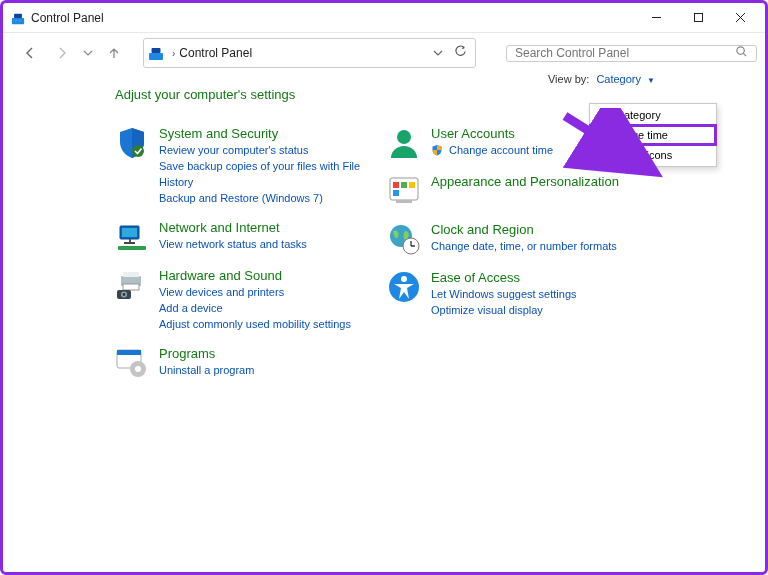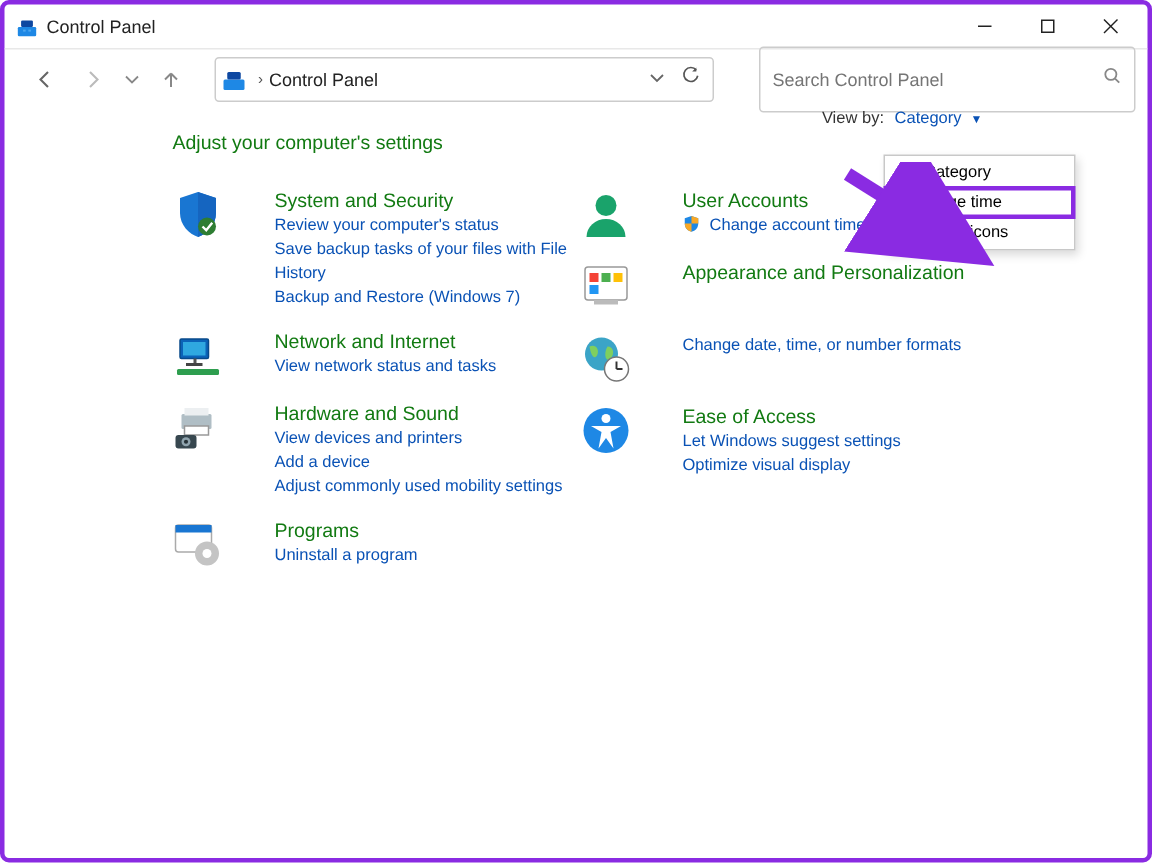--- a/index.html
+++ b/index.html
@@ -12,31 +12,31 @@
   .win-btn svg { display: block; }
 
   .navbar { height: 40px; display: flex; align-items: center; padding: 4px 8px 4px 14px; gap: 6px; }
   .nav-btn { width: 26px; height: 26px; display: flex; align-items: center; justify-content: center; color: #888; cursor: pointer; border-radius: 3px; }
   .addrbar { flex: 1; height: 30px; border: 1px solid #ccc; border-radius: 3px; display: flex; align-items: center; padding: 0 4px; margin-left: 10px; }
   .addrbar .mini-icon { width: 16px; height: 16px; margin-right: 4px; }
   .addrbar .crumb { font-size: 12px; color: #222; }
   .addrbar .chev-right { font-size: 10px; color: #555; padding: 0 4px; }
   .addrbar .spacer { flex: 1; }
   .addrbar .drop-btn, .addrbar .refresh-btn { width: 22px; color: #666; text-align: center; cursor: pointer; }
-  .searchbar { width: 251px; height: 44px; border: 1px solid #ccc; border-radius: 3px; display: flex; align-items: center; padding: 0 8px; margin-left: 24px; }
+  .searchbar { width: 251px; height: 17px; border: 1px solid #ccc; border-radius: 3px; display: flex; align-items: center; padding: 0 8px; margin-left: 24px; }
   .searchbar input { border: none; outline: none; font-size: 12px; color: #777; flex: 1; background: transparent; }
   .searchbar .sicon { color: #888; }
 
   .content { padding: 14px 20px 0 112px; position: relative; }
   .heading { color: #127a12; font-size: 13px; margin-bottom: 24px; }
   .cols { display: flex; }
   .col-left  { width: 270px; margin-right: 2px; }
   .col-right { flex: 1; }
 
-  .cat { display: flex; margin-bottom: 14px; gap: 24px; }
+  .cat { display: flex; margin-bottom: 14px; }
   .cat .cicon { width: 34px; height: 34px; margin-right: 10px; flex-shrink: 0; }
   .cat .ctitle { color: #127a12; font-size: 13px; line-height: 16px; cursor: pointer; }
   .cat .clink  { color: #0a52b5; font-size: 11px; line-height: 16px; display: block; cursor: pointer; }
   .badge { width: 12px; height: 12px; vertical-align: -2px; margin-right: 3px; }
 
   .viewby { position: absolute; top: 0; right: 110px; font-size: 11px; color: #333; }
   .viewby .sel { color: #0a52b5; cursor: pointer; margin-left: 4px; }
   .viewby .sel .tri { font-size: 8px; margin-left: 3px; }
 
   .dropdown { position: absolute; top: 30px; right: 48px; width: 128px; border: 1px solid #c8c8c8; background: #fff; box-shadow: 2px 3px 6px rgba(0,0,0,.15); font-size: 11px; padding: 1px 0; }
@@ -168,21 +168,21 @@
           <svg viewBox="0 0 34 34">
               <path d="M17 2 L29 6 V16 C29 24 23 30 17 32 C11 30 5 24 5 16 V6 Z" fill="#1976d2"></path>
               <path d="M17 2 L29 6 V16 C29 24 23 30 17 32 V2 Z" fill="#1565c0"></path>
               <circle cx="23" cy="25" r="6" fill="#2e7d32"></circle>
               <path d="M20 25 L22.5 27.5 L26.5 22.5" stroke="#fff" stroke-width="1.6" fill="none"></path>
             </svg>
         </span>
         <div>
           <div class="ctitle">System and Security</div>
           <span class="clink">Review your computer's status</span>
-          <span class="clink">Save backup tasks of your files with File History</span>
+          <span class="clink">Save backup copies of your files with File History</span>
           <span class="clink">Backup and Restore (Windows 7)</span>
         </div>
       </div>
 
       <div class="cat">
         <span class="cicon">
           <svg viewBox="0 0 34 34">
               <rect x="5" y="6" width="19" height="13" rx="1" fill="#0b63b8" stroke="#084a8a"></rect>
               <rect x="7" y="8" width="15" height="9" fill="#2fa8e0"></rect>
               <rect x="9" y="22" width="11" height="2" fill="#444"></rect>
@@ -274,20 +274,21 @@
           <svg viewBox="0 0 34 34">
               <circle cx="14" cy="14" r="11" fill="#3ba4c7"></circle>
               <path d="M6 9 C10 7 13 11 11 15 C9 18 7 15 6 9" fill="#7fcf5f"></path>
               <path d="M18 9 C22 9 23 14 20 17 C17 20 15 14 18 9" fill="#7fcf5f"></path>
               <circle cx="24" cy="24" r="8" fill="#fff" stroke="#777"></circle>
               <line x1="24" y1="24" x2="24" y2="19" stroke="#333" stroke-width="1.3"></line>
               <line x1="24" y1="24" x2="28" y2="24" stroke="#333" stroke-width="1.3"></line>
             </svg>
         </span>
         <div>
+          <div class="ctitle">Clock and Region</div>
           <span class="clink">Change date, time, or number formats</span>
         </div>
       </div>
 
       <div class="cat">
         <span class="cicon">
           <svg viewBox="0 0 34 34">
               <circle cx="17" cy="17" r="15" fill="#1e88e5"></circle>
               <circle cx="17" cy="9" r="3" fill="#fff"></circle>
               <path d="M7 14 L27 14 L20 18 L22 29 L17 22 L12 29 L14 18 Z" fill="#fff"></path>

